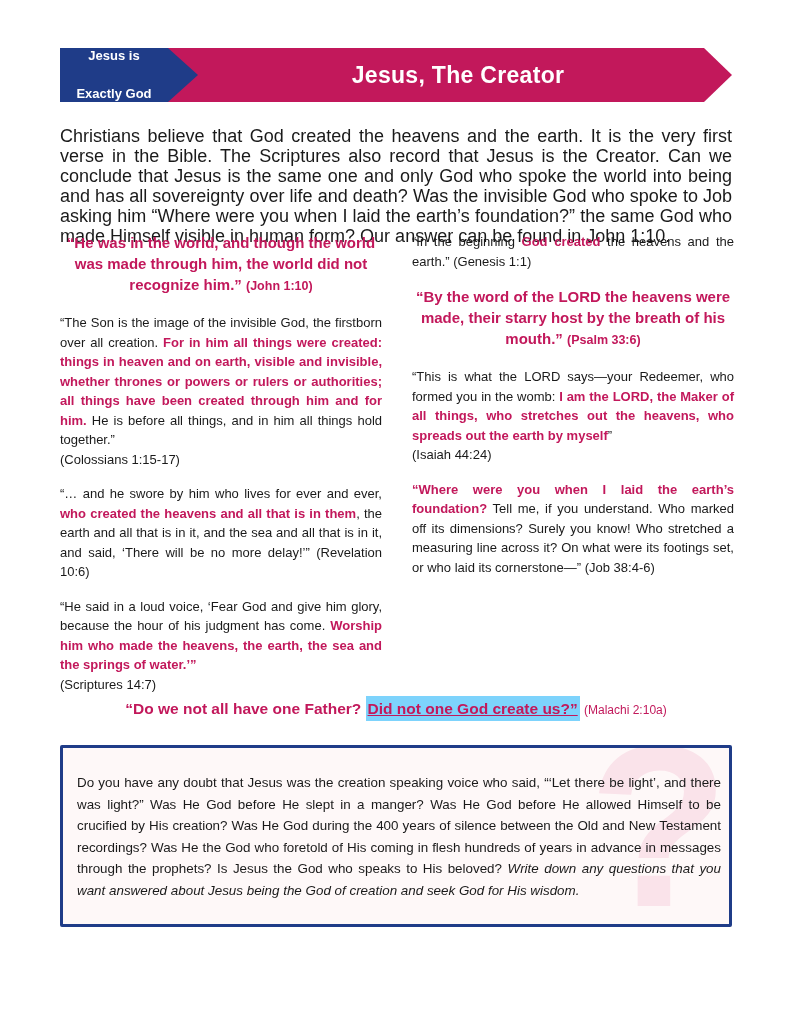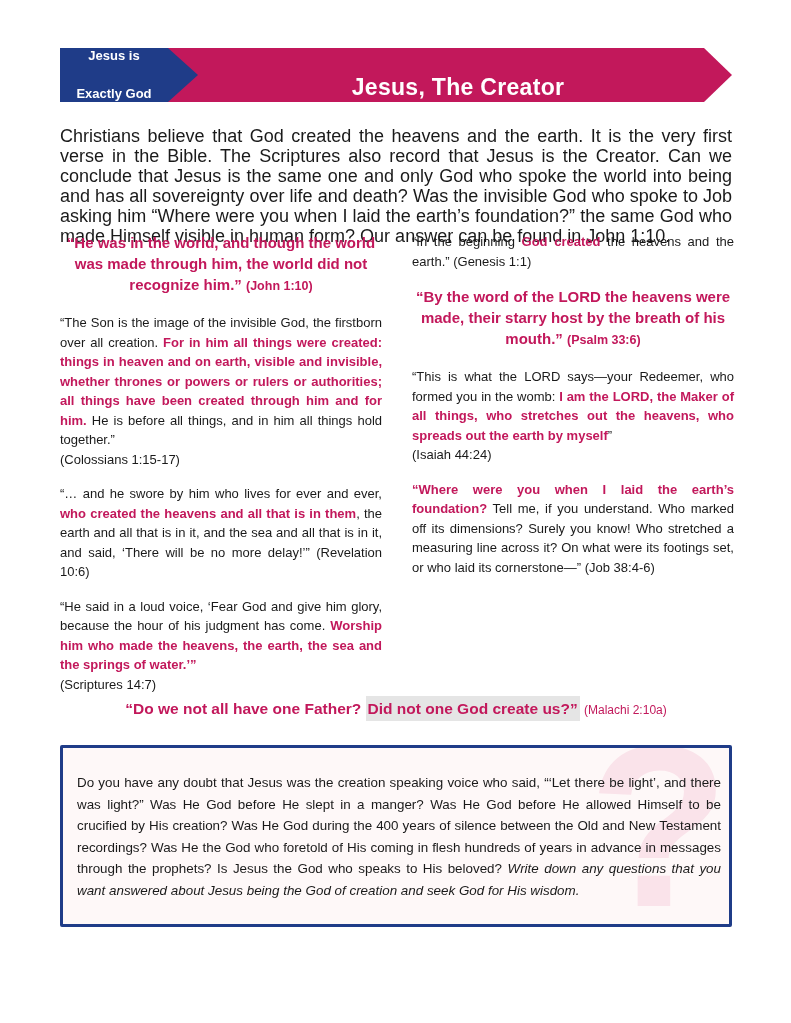--- a/index.html
+++ b/index.html
@@ -65,21 +65,21 @@
     top: 0;
     width: 576px;
     height: 54px;
     background: #C2185B;
     z-index: 1;
     clip-path: polygon(0 0, calc(100% - 28px) 0, 100% 50%, calc(100% - 28px) 100%, 0 100%);
   }
   .banner-title {
     position: absolute;
     left: 138px;
-    top: 12px;
+    top: 0;
     width: 520px;
     height: 54px;
     display: flex;
     align-items: center;
     justify-content: center;
     color: #ffffff;
     font-size: 23px;
     font-weight: bold;
     letter-spacing: 0.3px;
     z-index: 4;
@@ -138,22 +138,23 @@
     left: 60px;
     top: 698px;
     width: 672px;
     text-align: center;
     font-size: 15.5px;
     font-weight: bold;
     color: #C2185B;
     line-height: 22px;
   }
   .mark {
-    background: #e5e5e5;
+    background: #7dd3fc;
     padding: 4px 2px;
+    text-decoration: underline;
   }
   .fullquote .ref-small {
     font-size: 12px;
     font-weight: normal;
   }
 
   
   .qmark {
     position: absolute;
     right: 62px;

